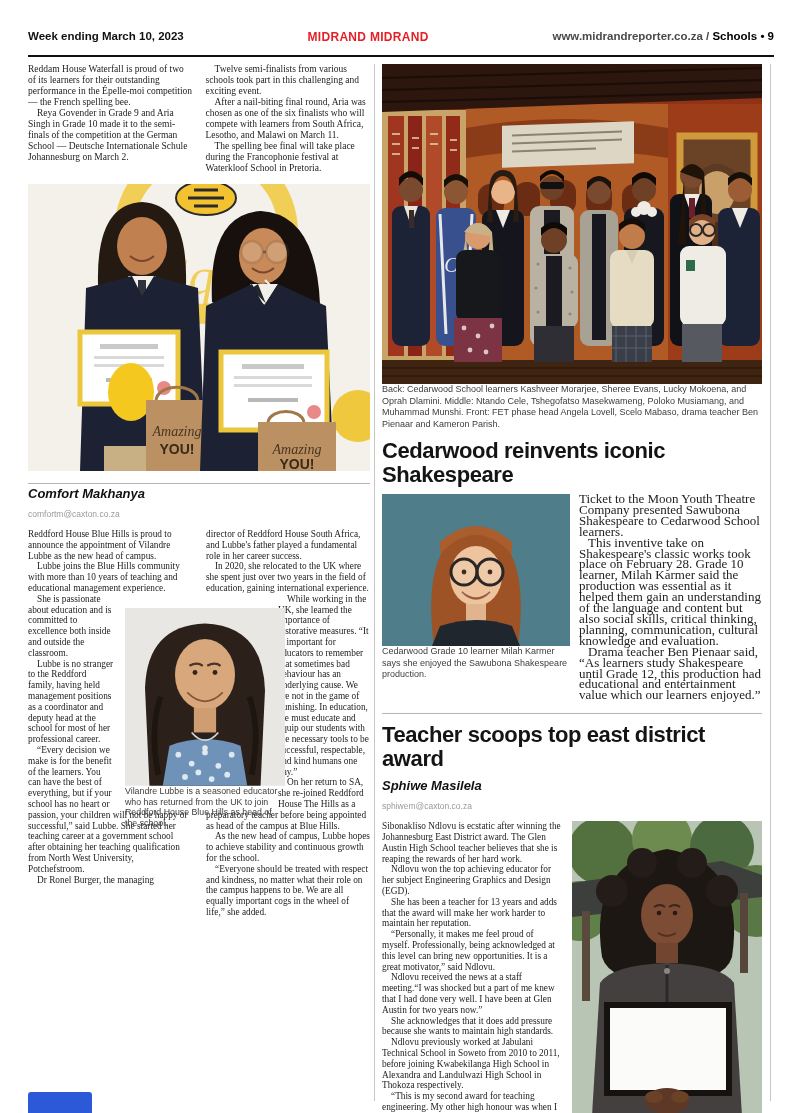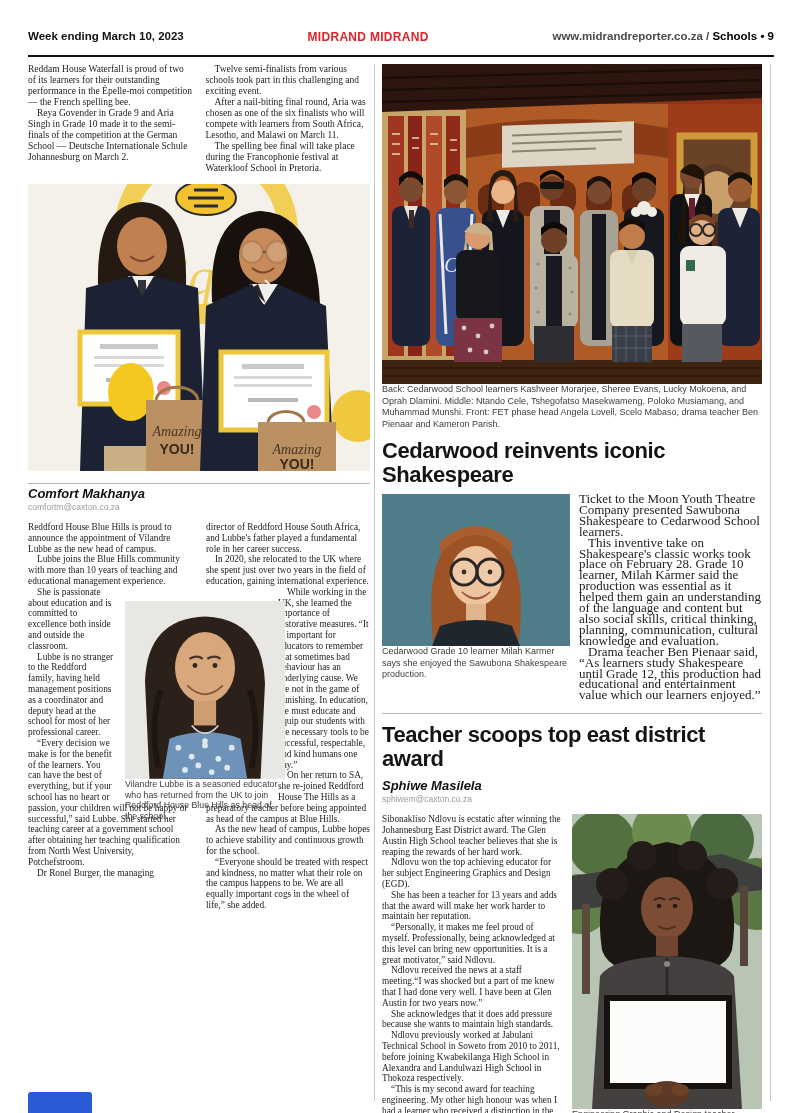--- a/index.html
+++ b/index.html
@@ -29,21 +29,21 @@
   .body p { margin:0; text-indent:9px; }
   .body p.nf { text-indent:0; }
   .two { columns:2; column-gap:13px; }
 
   figure { margin:0; }
   .cap { font-family:"Liberation Sans", sans-serif; font-size:9px; line-height:11.5px;
          color:#3d3d3d; }
 
   .byl { font-family:"Liberation Sans", sans-serif; margin:2px 0 10px; }
   .byl .nm { font-style:italic; font-weight:bold; font-size:13px; color:#111; display:block; }
-  .byl .em { font-size:8.5px; color:#9a9a9a; display:block; margin-top:1px; }
+  .byl .em { font-size:8.5px; color:#9a9a9a; display:block; margin-top:8px; }
 
   hr.div { border:0; border-top:1px solid #b4b4b4; margin:12px 0 2px; }
 
   
   .a2-body { position:relative; margin-top:2px; font-size:9.3px; line-height:10.8px; }
   .a2-cols { display:flex; gap:14px; }
   .a2-col { width:164px; }
   .sp-r { float:right; width:78px; height:214px; }
   .sp-l { float:left; width:72px; height:214px; }
   .a2-fig { position:absolute; left:97px; top:79px; width:160px; }

